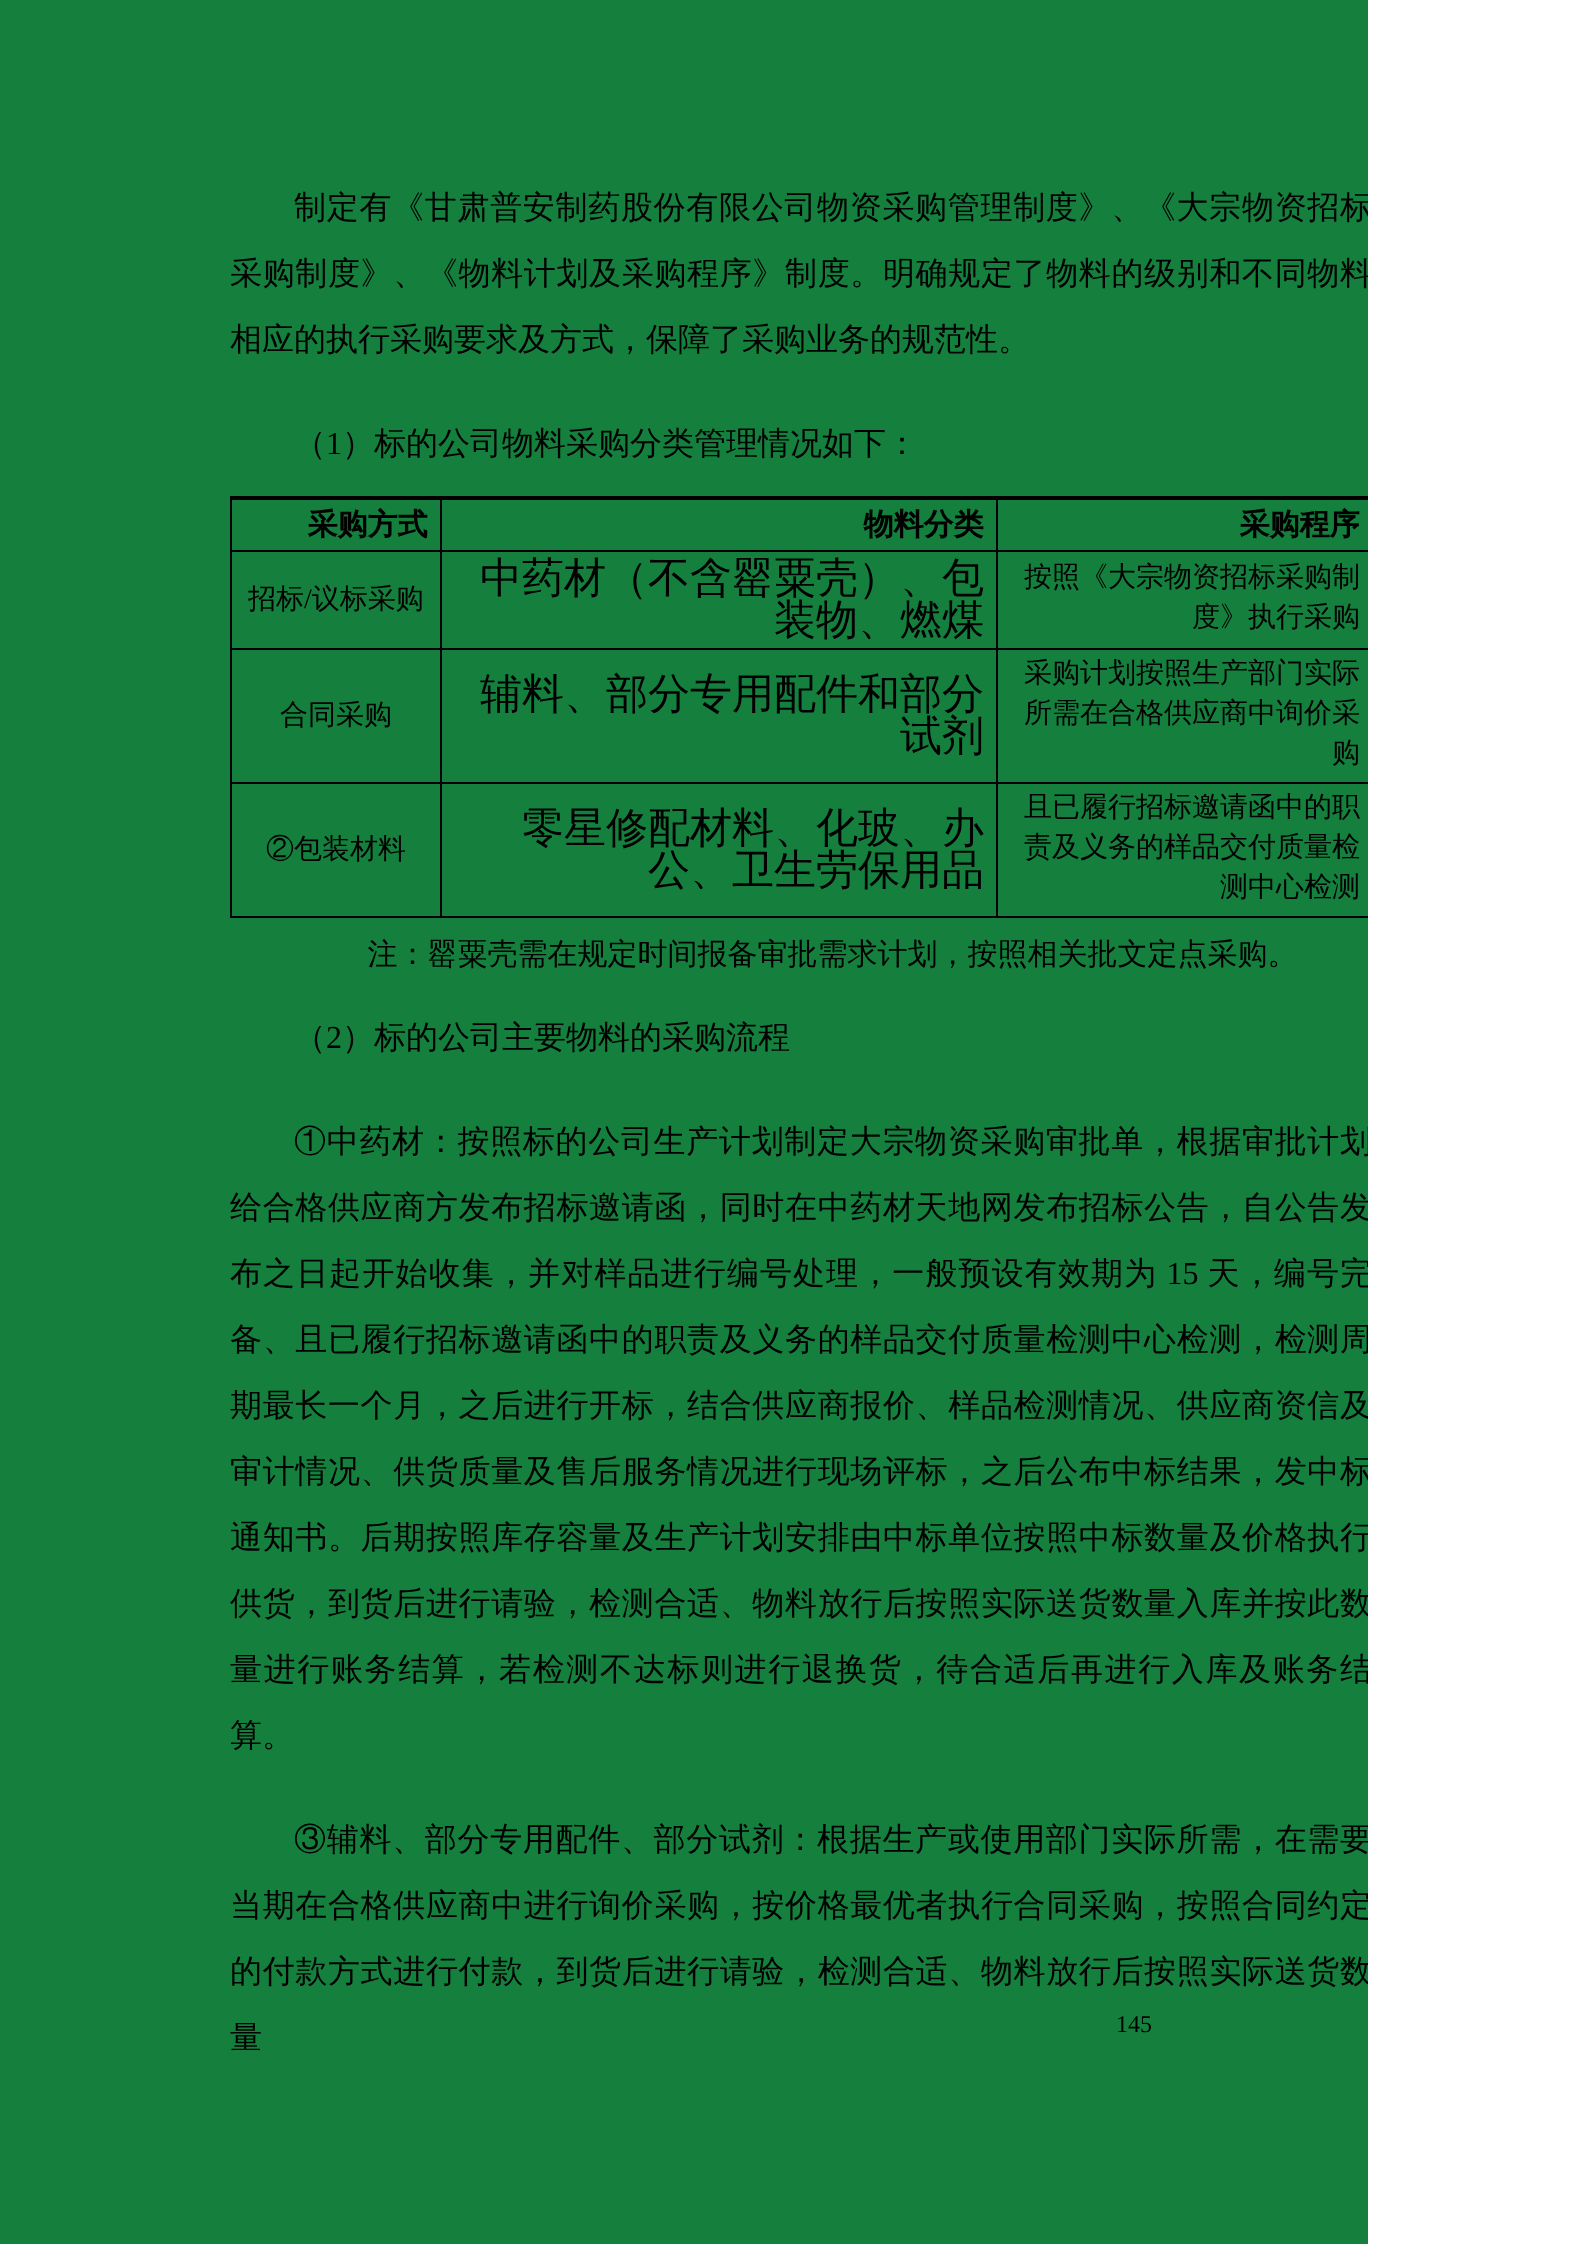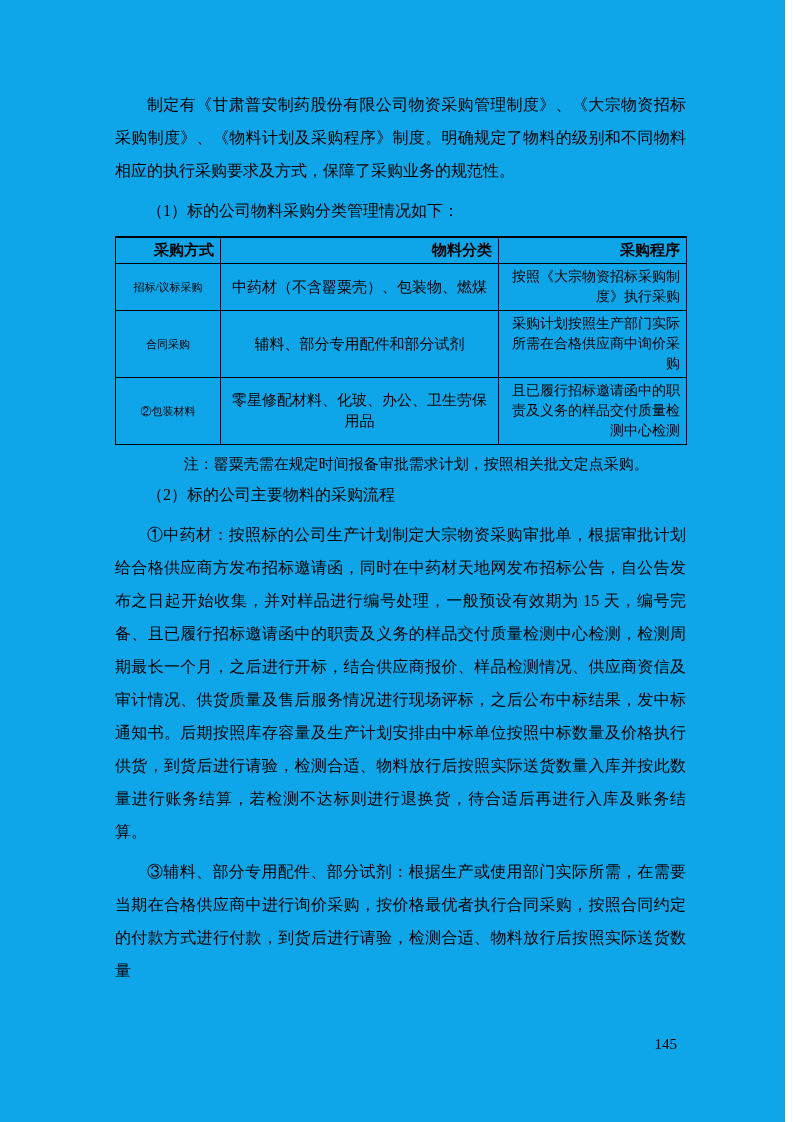--- a/index.html
+++ b/index.html
@@ -5,40 +5,40 @@
   * { margin: 0; padding: 0; box-sizing: border-box; }
   html, body { background: #ffffff; }
   body {
     width: 793px;
     height: 1122px;
     font-family: "Liberation Serif", "DejaVu Serif", serif;
     color: #000000;
   }
   .page {
     position: relative;
-    width: 785px;
+    width: 684px;
     height: 1122px;
-    background: #0ea5e9;
+    background: #15803d;
     overflow: hidden;
   }
   .content {
     position: absolute;
     left: 115px;
     top: 88px;
     width: 571px;
   }
   .para {
     font-size: 16px;
     line-height: 33px;
     text-align: justify;
     text-justify: inter-ideograph;
   }
   .indent { text-indent: 2em; }
-  .para + .para { margin-top: 7px; }
-  .heading-gap { margin-top: 1px; }
+  .para + .para { margin-top: 19px; }
+  .heading-gap { margin-top: 12px; }
 
   table.procure-table {
     width: 571px;
     border-collapse: collapse;
     table-layout: fixed;
     margin-top: 9px;
     border: 1px solid #000;
     border-top: 2px solid #000;
   }
   table.procure-table th,
@@ -47,46 +47,46 @@
     padding: 3px 6px;
     vertical-align: middle;
   }
   table.procure-table th {
     font-size: 15px;
     font-weight: bold;
     text-align: right;
     height: 26px;
   }
   td.c1 {
-    font-size: 11px;
+    font-size: 14px;
     text-align: center;
     line-height: 21px;
   }
   td.c2 {
-    font-size: 15px;
-    text-align: center;
+    font-size: 21px;
+    text-align: right;
     line-height: 21px;
   }
   td.c3 {
     font-size: 14px;
     text-align: right;
     line-height: 20px;
   }
   .note {
     margin-top: 6px;
     font-size: 15px;
     line-height: 26px;
     text-indent: 2.1em;
     text-align: center;
   }
   .page-number {
     position: absolute;
-    top: 1036px;
+    top: 1004px;
     right: 108px;
-    font-size: 15px;
+    font-size: 12px;
     line-height: 16px;
   }
 </style>
 </head>
 <body>
 
 <div class="page">
   <div class="content">
 
     <p class="para indent">制定有《甘肃普安制药股份有限公司物资采购管理制度》、《大宗物资招标采购制度》、《物料计划及采购程序》制度。明确规定了物料的级别和不同物料相应的执行采购要求及方式，保障了采购业务的规范性。</p>

